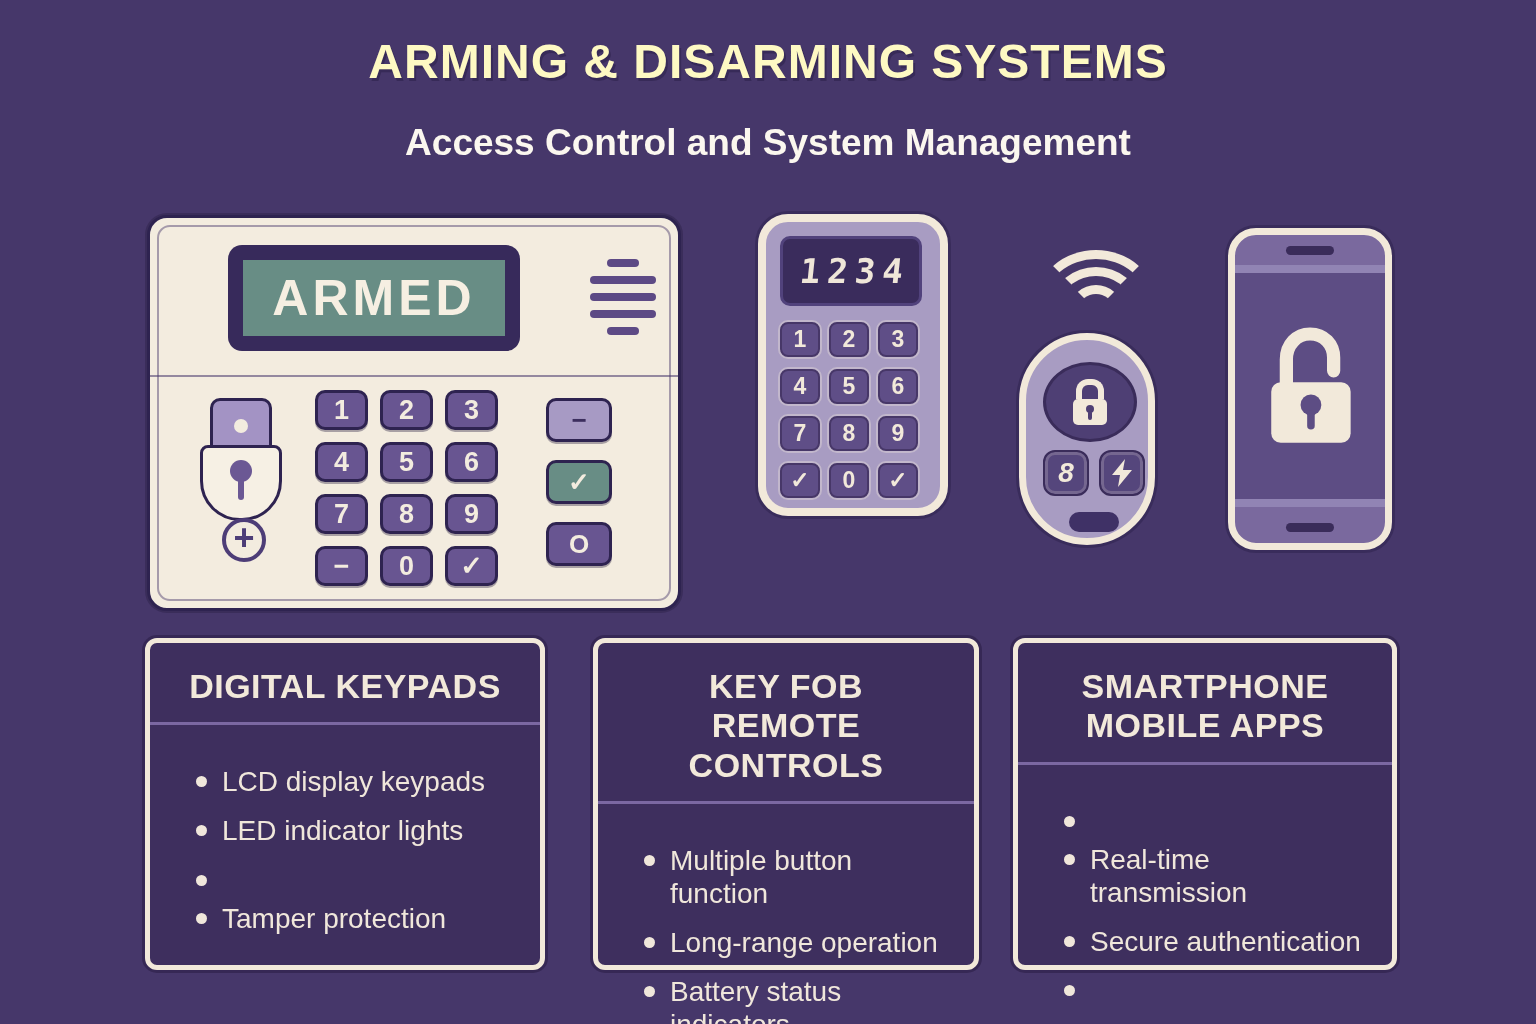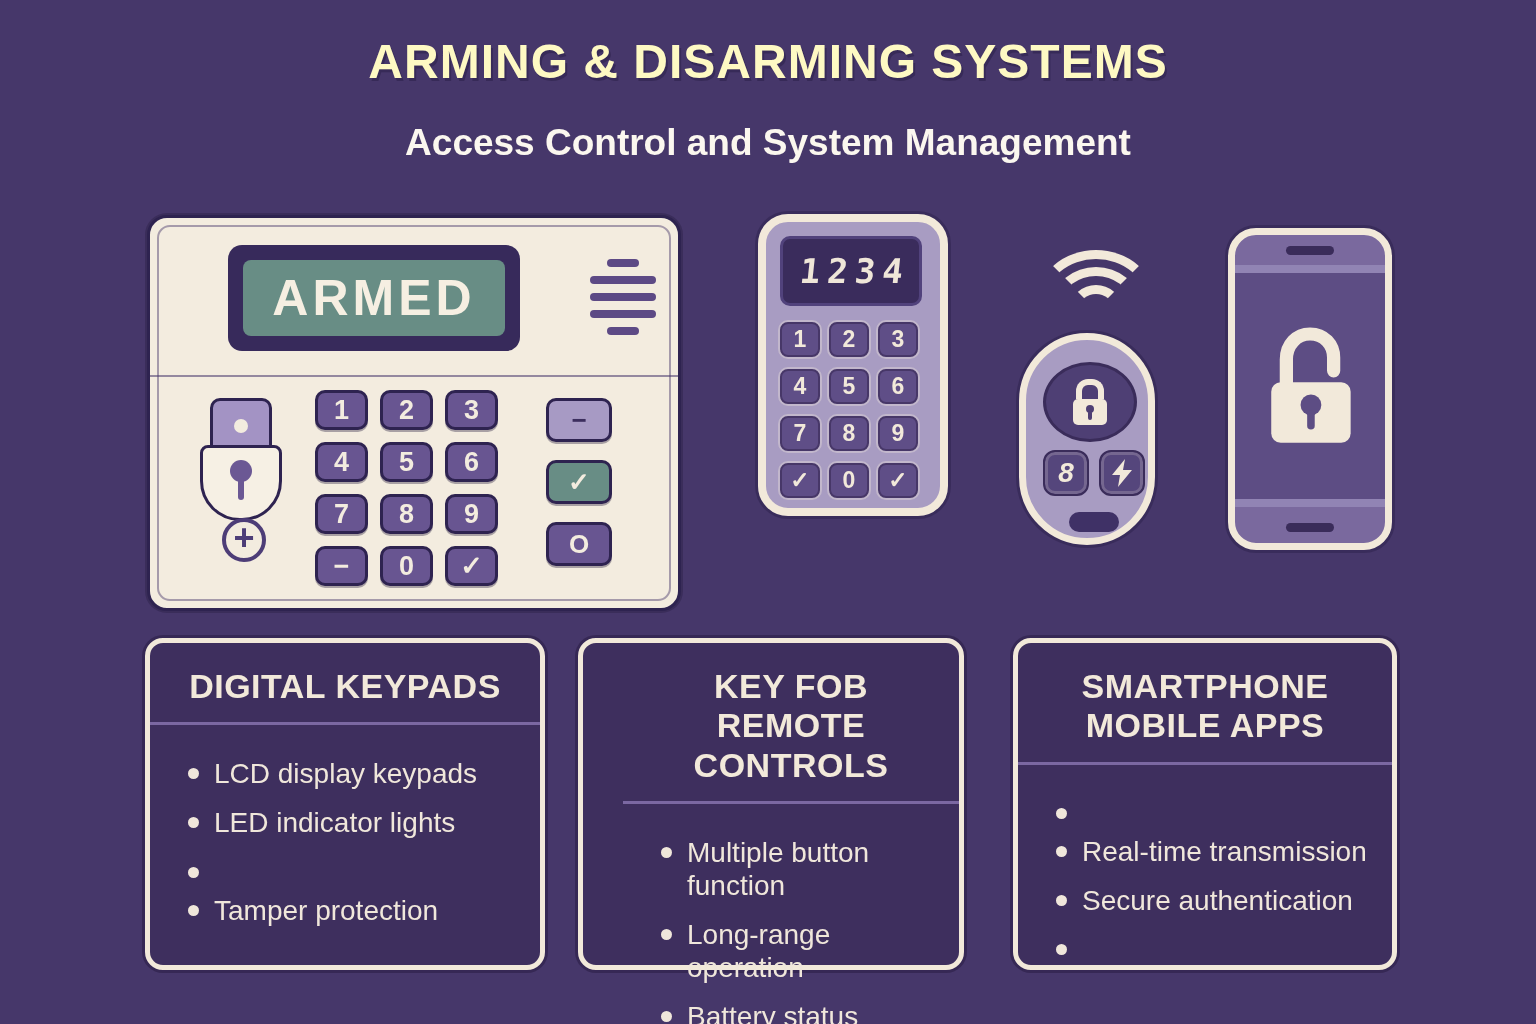--- a/index.html
+++ b/index.html
@@ -16,21 +16,21 @@
   
   .panel{position:absolute;left:147px;top:215px;width:528px;height:390px;
          background:#f3ecdf;border:3px solid #2e2350;border-radius:20px;
          box-shadow:0 0 0 2px rgba(25,15,45,.25);}
   .panel::after{content:"";position:absolute;inset:7px;border:2px solid rgba(70,55,106,.45);
          border-radius:13px;pointer-events:none;}
   .panel-divider{position:absolute;left:0;top:157px;width:100%;height:2px;background:rgba(70,55,106,.55);}
 
   .display-frame{position:absolute;left:78px;top:27px;width:292px;height:106px;
          background:#372a5b;border-radius:14px;}
-  .display-screen{position:absolute;inset:15px;background:#688d85;border-radius:8px;
+  .display-screen{position:absolute;inset:15px;background:#688d85;border-radius:0;
          display:flex;align-items:center;justify-content:center;}
   .display-text{font-size:50px;font-weight:800;letter-spacing:4px;color:#f6efe2;}
 
   .speaker{position:absolute;left:430px;top:41px;width:86px;display:flex;flex-direction:column;
          align-items:center;gap:9px;}
   .speaker i{display:block;height:8px;border-radius:5px;background:#5d4a85;}
   .sp-s{width:32px;} .sp-l{width:66px;}
 
   .lock-top{position:absolute;left:60px;top:180px;width:56px;height:50px;background:#a393c4;
          border:3px solid #2e2350;border-radius:10px 10px 2px 2px;}
@@ -106,28 +106,28 @@
        box-shadow:0 0 0 3px rgba(30,20,55,.3);}
   .ph-strip-top{position:absolute;left:0;top:30px;width:100%;height:8px;background:#9184b4;}
   .ph-screen{position:absolute;left:0;top:38px;width:100%;bottom:44px;background:#5d4d84;
        display:flex;align-items:center;justify-content:center;}
   .ph-strip-bot{position:absolute;left:0;bottom:36px;width:100%;height:8px;background:#9184b4;}
   .ph-pill{position:absolute;left:50%;width:48px;height:9px;margin-left:-24px;border-radius:5px;background:#3a2c5a;}
   .ph-pill-top{top:11px;} .ph-pill-bot{bottom:11px;}
 
   
   .card{position:absolute;top:638px;height:332px;background:#3e2f5e;border:5px solid #f2e9da;
-        border-radius:18px;box-sizing:border-box;box-shadow:0 0 0 3px rgba(25,15,45,.35);}
+        border-radius:12px;box-sizing:border-box;box-shadow:0 0 0 3px rgba(25,15,45,.35);}
   .card-1{left:145px;width:400px;}
-  .card-2{left:578px;width:386px;padding-left:40px;}
+  .card-2{left:593px;width:386px;}
   .card-3{left:1013px;width:384px;}
   .card-title{margin:24px 34px 0;text-align:center;font-size:34px;font-weight:800;
         letter-spacing:.5px;color:#f2e9da;line-height:1.16;}
   .card-rule{margin-top:16px;height:3px;background:#7b68a2;}
-  .card-list{list-style:none;margin:8px;padding:24px 10px 0 30px;}
+  .card-list{list-style:none;margin:16px;padding:24px 10px 0 30px;}
   .card-list li{display:flex;align-items:flex-start;gap:15px;margin-bottom:16px;
         font-size:28px;font-weight:500;color:#f0e7db;line-height:1.18;}
   .bullet{flex:0 0 auto;width:11px;height:11px;border-radius:50%;background:#f0e7db;margin-top:11px;}
 </style>
 </head>
 <body>
 
 <div class="stage">
 
   <div class="title">ARMING &amp; DISARMING SYSTEMS</div>

